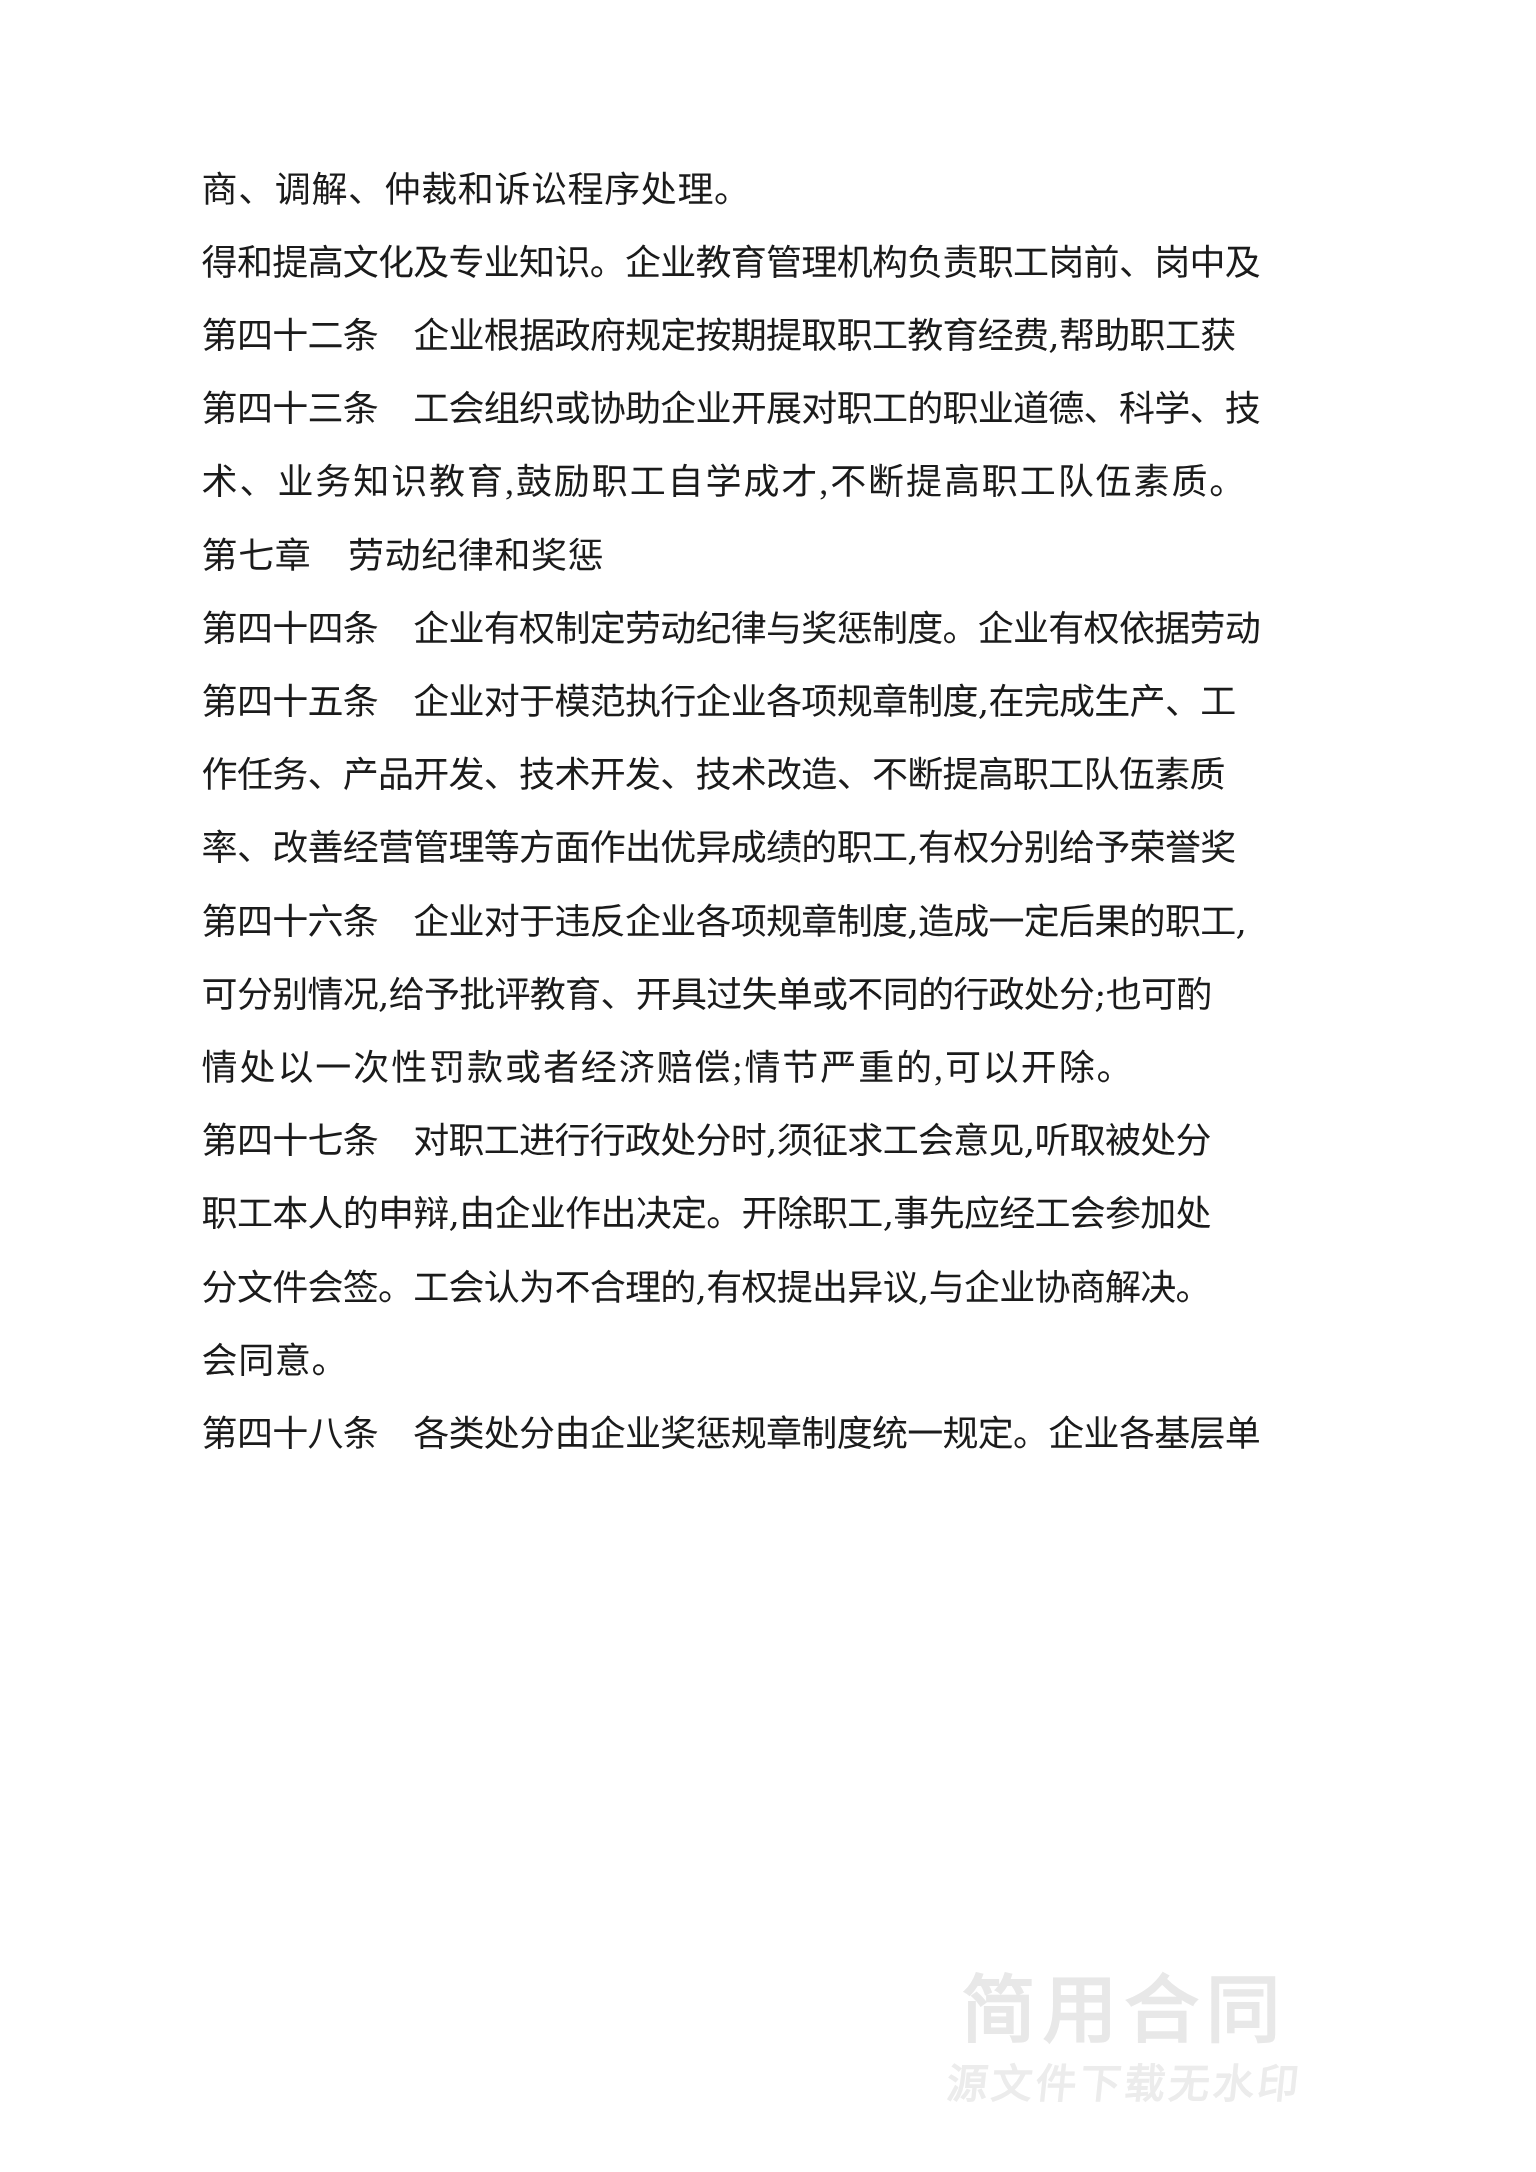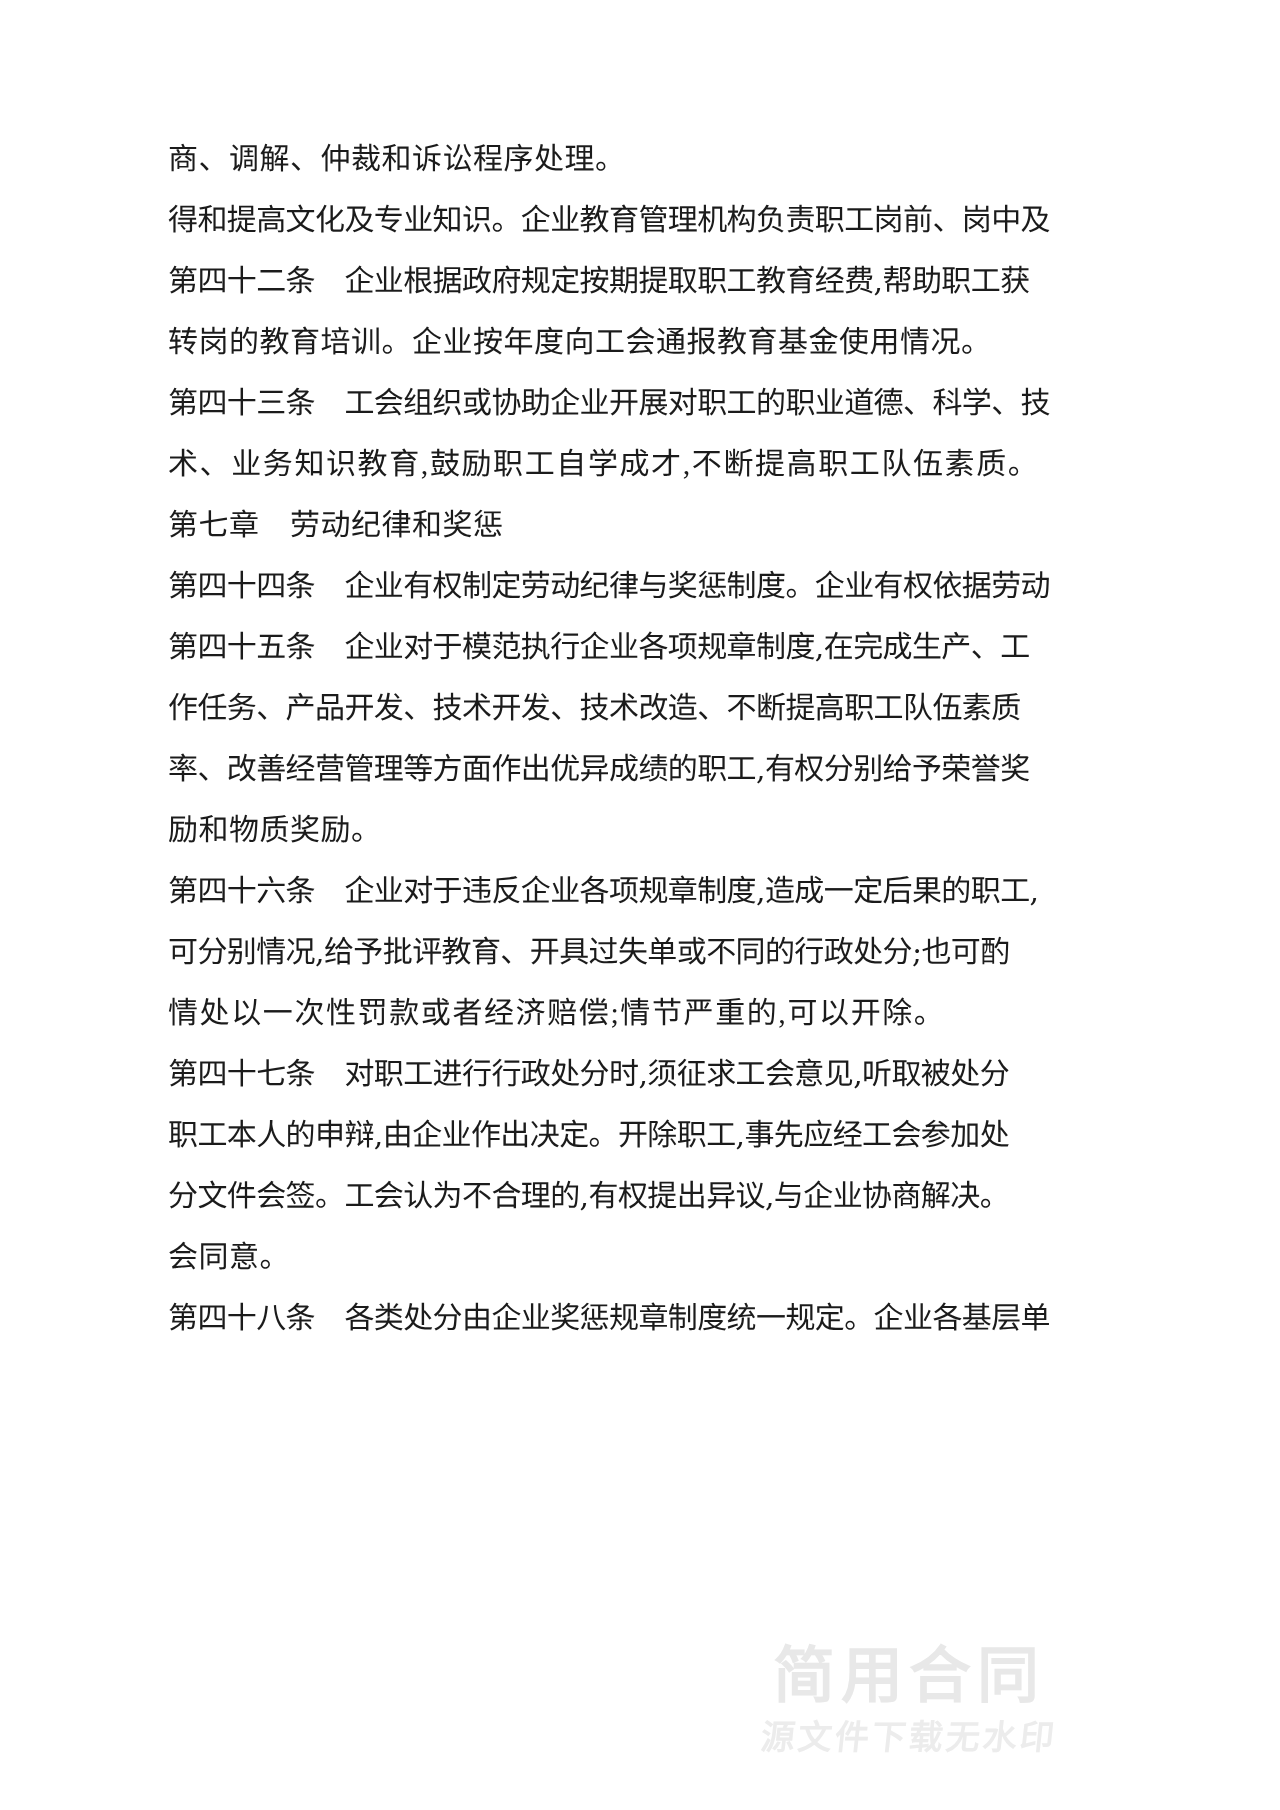--- a/index.html
+++ b/index.html
@@ -8,20 +8,21 @@
     padding: 0;
     background: #ffffff;
   }
   .page {
     position: relative;
     width: 1160px;
     height: 1810px;
     background: #ffffff;
     overflow: hidden;
     font-family: "DejaVu Serif", "Liberation Serif", serif;
+    padding-left: 28px;
   }
 
   
   .watermark {
     position: absolute;
     right: 36px;
     bottom: 48px;
     width: 430px;
     text-align: center;
     user-select: none;
@@ -82,29 +83,27 @@
 
   <div class="watermark">
     <div class="watermark-main">简用合同</div>
     <div class="watermark-sub">源文件下载无水印</div>
   </div>
 
   <div class="doc-body">
       <div class="doc-line">商、调解、仲裁和诉讼程序处理。</div>
       <div class="doc-line tight">得和提高文化及专业知识。企业教育管理机构负责职工岗前、岗中及</div>
       <div class="doc-line tight">第四十二条　企业根据政府规定按期提取职工教育经费,帮助职工获</div>
-      <div class="doc-line">转岗的教育培训。企业按年度向工会通报教育基金使用情况。</div>
       <div class="doc-line tight">第四十三条　工会组织或协助企业开展对职工的职业道德、科学、技</div>
       <div class="doc-line loose">术、业务知识教育,鼓励职工自学成才,不断提高职工队伍素质。</div>
       <div class="doc-line">第七章　劳动纪律和奖惩</div>
       <div class="doc-line tight">第四十四条　企业有权制定劳动纪律与奖惩制度。企业有权依据劳动</div>
       <div class="doc-line tight">第四十五条　企业对于模范执行企业各项规章制度,在完成生产、工</div>
       <div class="doc-line tight">作任务、产品开发、技术开发、技术改造、不断提高职工队伍素质</div>
       <div class="doc-line tight">率、改善经营管理等方面作出优异成绩的职工,有权分别给予荣誉奖</div>
-      <div class="doc-line">励和物质奖励。</div>
       <div class="doc-line tight">第四十六条　企业对于违反企业各项规章制度,造成一定后果的职工,</div>
       <div class="doc-line tight">可分别情况,给予批评教育、开具过失单或不同的行政处分;也可酌</div>
       <div class="doc-line loose">情处以一次性罚款或者经济赔偿;情节严重的,可以开除。</div>
       <div class="doc-line tight">第四十七条　对职工进行行政处分时,须征求工会意见,听取被处分</div>
       <div class="doc-line tight">职工本人的申辩,由企业作出决定。开除职工,事先应经工会参加处</div>
       <div class="doc-line tight">分文件会签。工会认为不合理的,有权提出异议,与企业协商解决。</div>
       <div class="doc-line">会同意。</div>
       <div class="doc-line tight">第四十八条　各类处分由企业奖惩规章制度统一规定。企业各基层单</div>
     </div>
 

